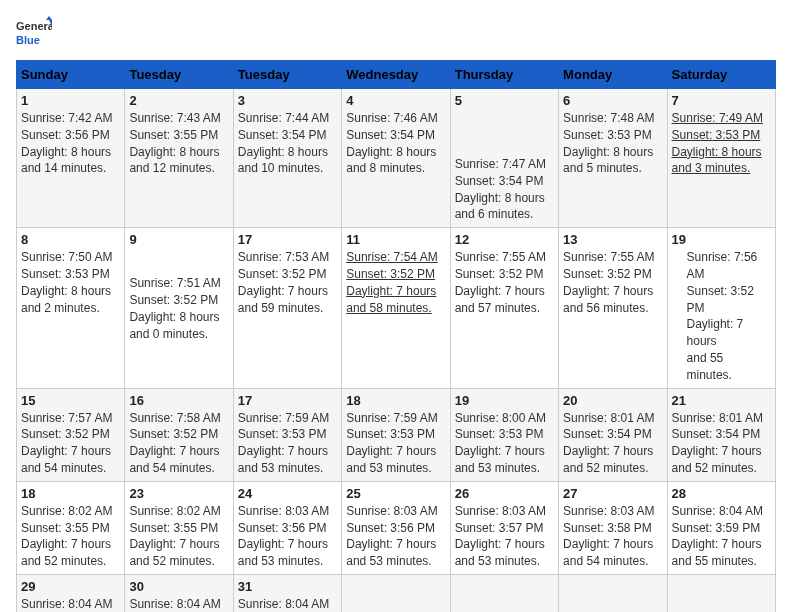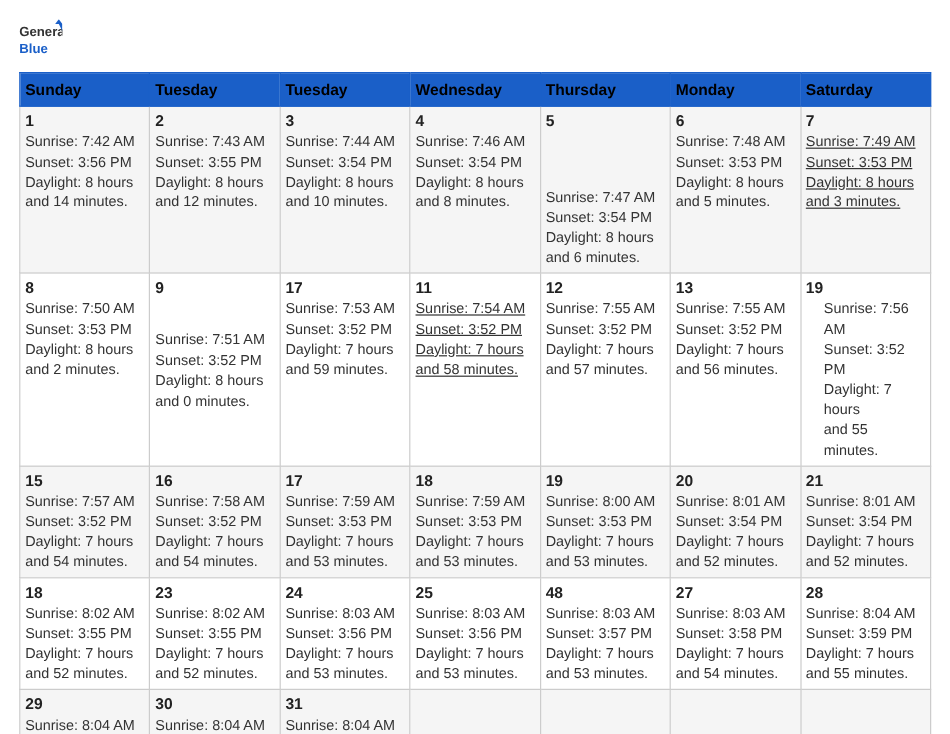--- a/index.html
+++ b/index.html
@@ -280,21 +280,21 @@
 and 53 minutes.</div>
         </td>
         <td>
           <span class="day-num">25</span>
           <div class="day-info" style="white-space: pre-line;">Sunrise: 8:03 AM
 Sunset: 3:56 PM
 Daylight: 7 hours
 and 53 minutes.</div>
         </td>
         <td>
-          <span class="day-num">48</span>
+          <span class="day-num">26</span>
           <div class="day-info" style="white-space: pre-line;">Sunrise: 8:03 AM
 Sunset: 3:57 PM
 Daylight: 7 hours
 and 53 minutes.</div>
         </td>
         <td>
           <span class="day-num">27</span>
           <div class="day-info" style="white-space: pre-line;">Sunrise: 8:03 AM
 Sunset: 3:58 PM
 Daylight: 7 hours

